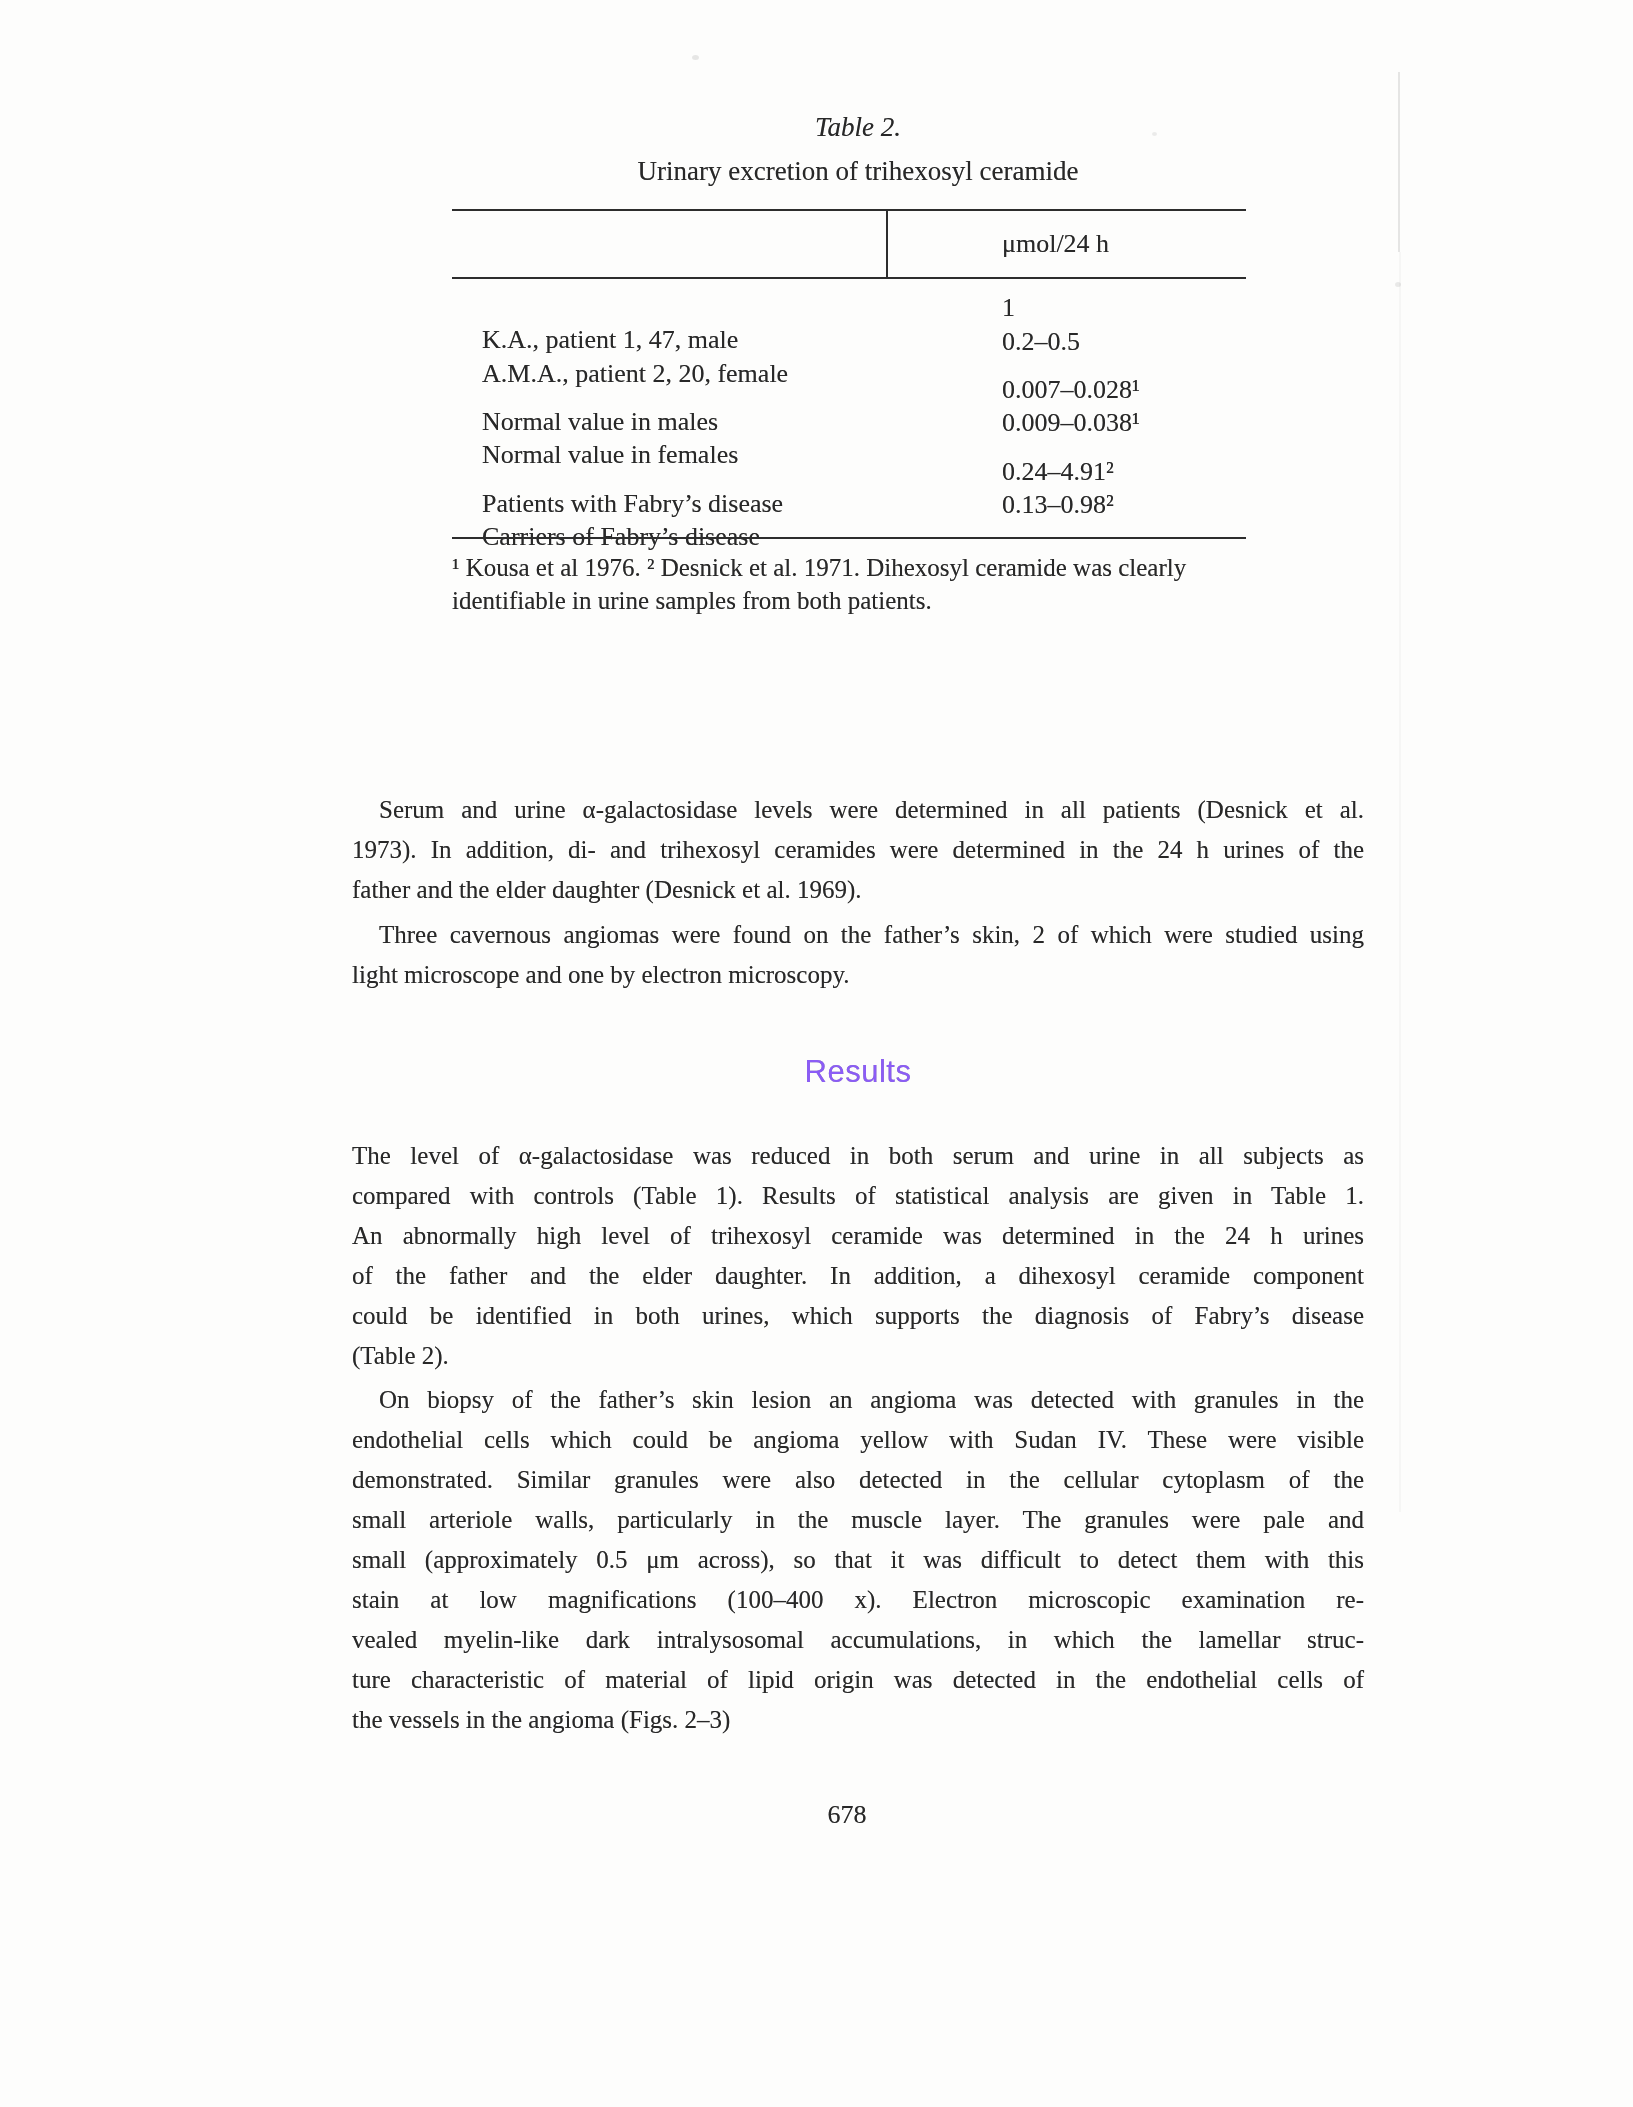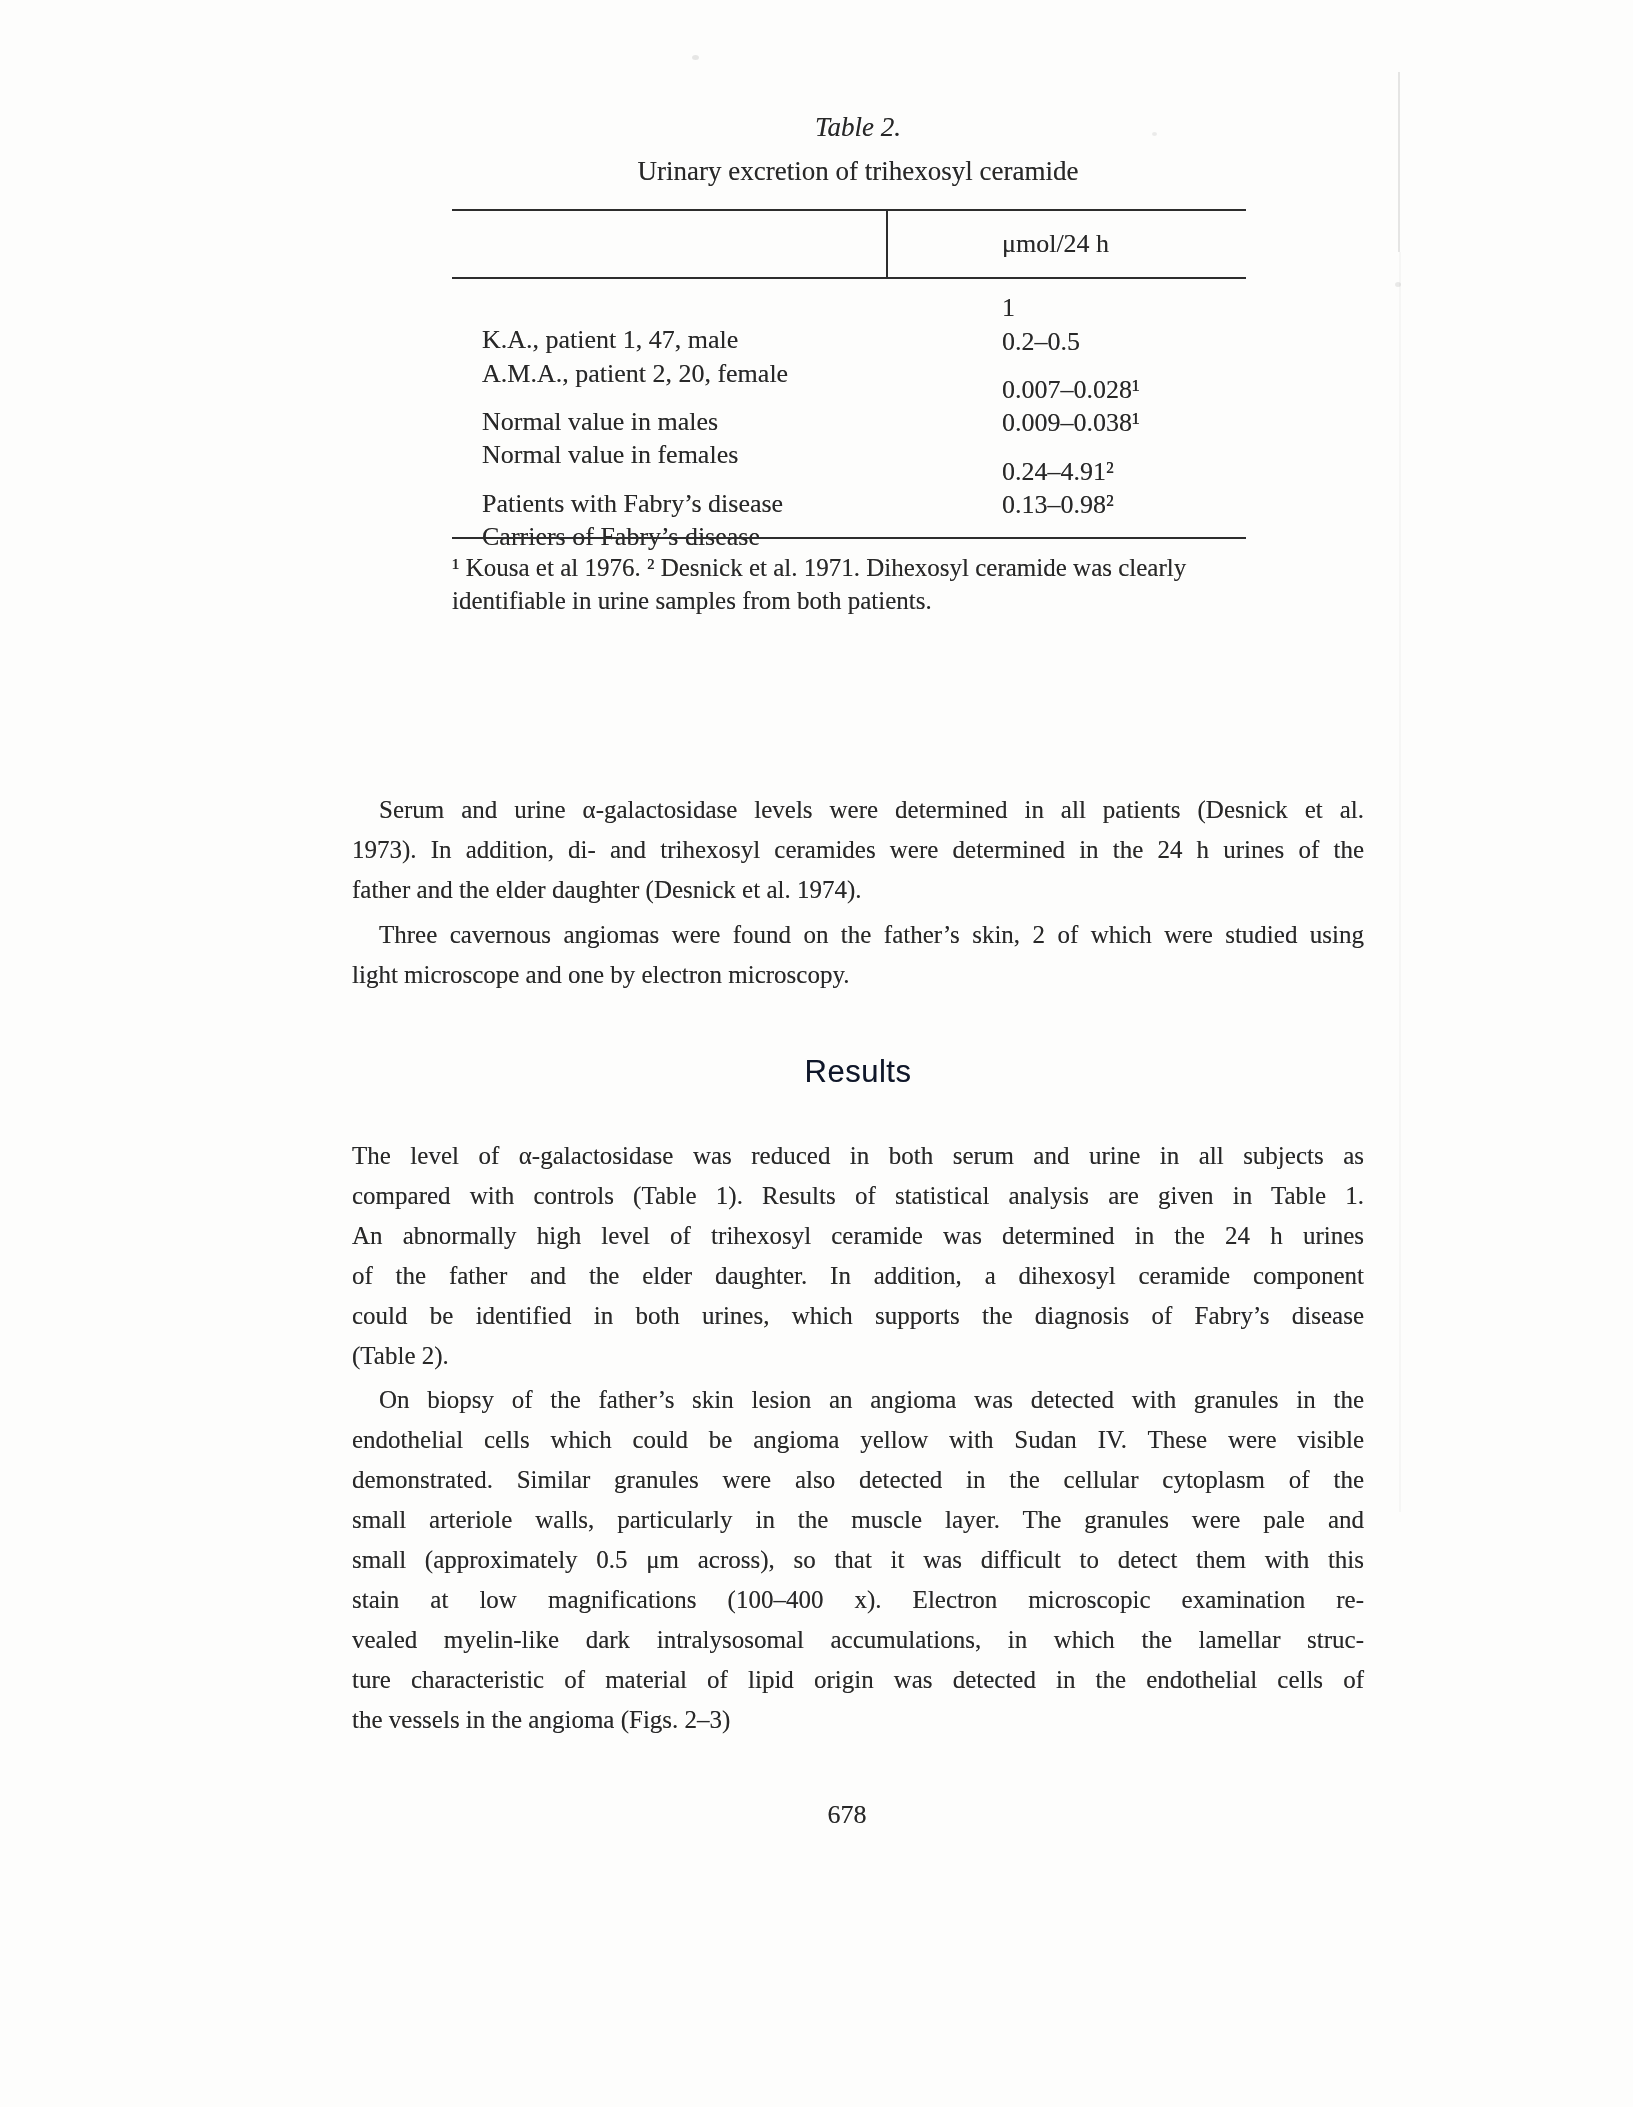--- a/index.html
+++ b/index.html
@@ -54,21 +54,21 @@
   }
   .para .ln.last{text-align-last:left;}
   .para .ln.indent{text-indent:27px;}
   .p1{top:790px;} .p2{top:915px;} .p3{top:1136px;} .p4{top:1380px;}
 
   
   .results{
     position:absolute;left:352px;top:1054px;width:1012px;
     text-align:center;
     font-family:"Liberation Sans", sans-serif;
-    font-size:31px;color:#0f172a;letter-spacing:.5px;
+    font-size:31px;color:#8b5cf6;letter-spacing:.5px;
     text-shadow:0 0 .4px rgba(55,55,55,.5);
   }
 
   
   .pageno{
     position:absolute;left:352px;top:1800px;width:990px;
     text-align:center;font-size:26px;
     text-shadow:0 0 .5px rgba(40,40,40,.45);
   }
 
@@ -124,21 +124,21 @@
   </div>
 
   <div class="footnote">
     <div>¹ Kousa et al 1976. ² Desnick et al. 1971. Dihexosyl ceramide was clearly</div>
     <div>identifiable in urine samples from both patients.</div>
   </div>
 
   <div class="para p1">
     <div class="ln indent">Serum and urine α-galactosidase levels were determined in all patients (Desnick et al.</div>
     <div class="ln">1973). In addition, di- and trihexosyl ceramides were determined in the 24 h urines of the</div>
-    <div class="ln last">father and the elder daughter (Desnick et al. 1974).</div>
+    <div class="ln last">father and the elder daughter (Desnick et al. 1969).</div>
   </div>
 
   <div class="para p2">
     <div class="ln indent">Three cavernous angiomas were found on the father’s skin, 2 of which were studied using</div>
     <div class="ln last">light microscope and one by electron microscopy.</div>
   </div>
 
   <div class="results">Results</div>
 
   <div class="para p3">

